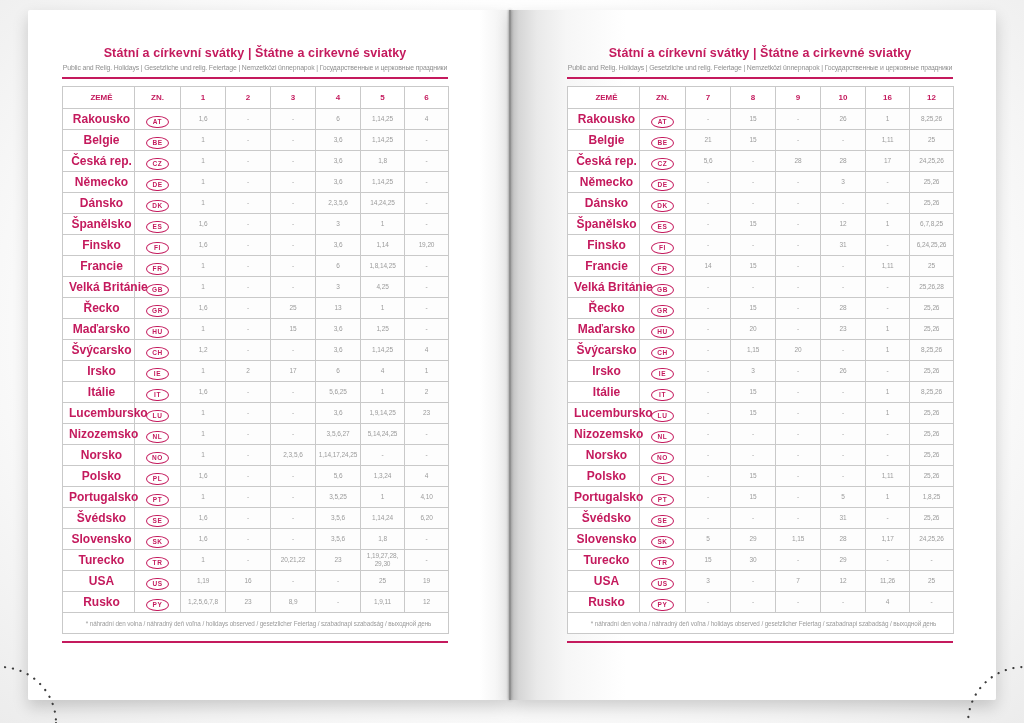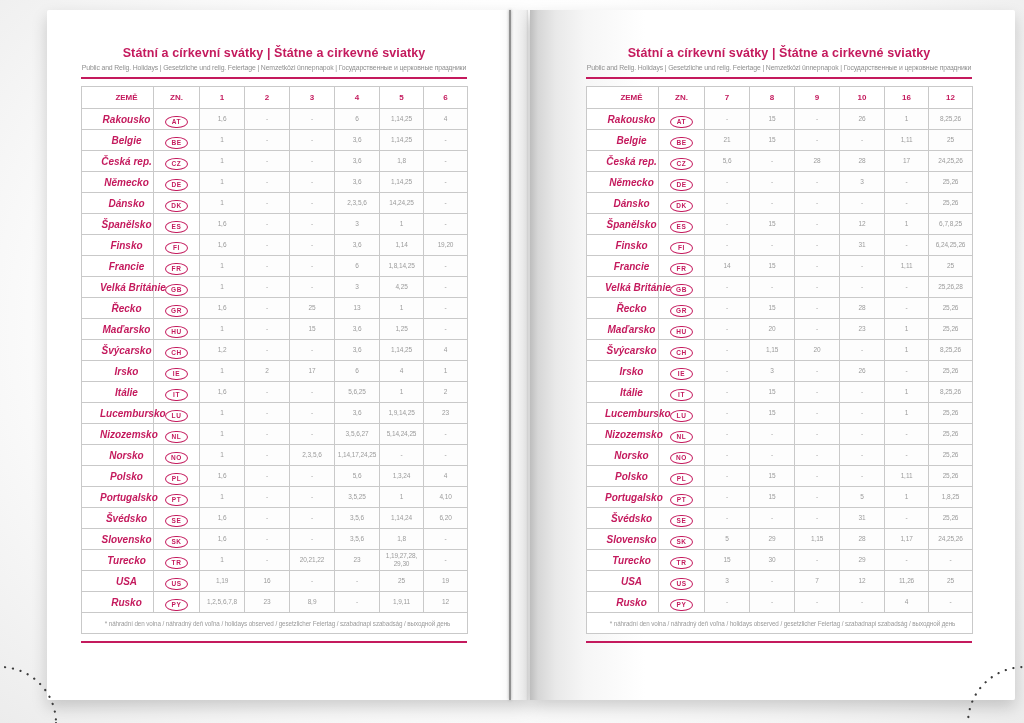--- a/index.html
+++ b/index.html
@@ -7,21 +7,20 @@
   body {
     font-family:"Liberation Sans", sans-serif;
     background:radial-gradient(ellipse at 50% 45%, #ffffff 55%, #ececec 100%);
     position:relative;
   }
   .book { position:absolute; left:0; top:0; width:1024px; height:723px; }
 
   .page {
     position:absolute; top:10px; height:690px; background:#ffffff;
     box-shadow:0 7px 16px rgba(0,0,0,0.18);
-    margin-left:19px;
   }
   .page.left  { left:28px;  width:481px; border-radius:2px 0 0 2px;
     background:linear-gradient(to right,#ffffff 0%, #ffffff 94%, #f0f0f0 99.6%, #dcdcdc 100%); }
   .page.right { left:511px; width:485px; border-radius:0 2px 2px 0;
     background:linear-gradient(to right,#bdbdbd 0px,#d6d6d6 8px,#e9e9e9 26px,#f6f6f6 55px,#ffffff 115px); }
   .spine { position:absolute; left:509px; top:10px; width:2px; height:690px;
     background:#8f8f8f; box-shadow:0 0 3px rgba(0,0,0,0.35); }
 
   .content { position:relative; width:386px; }
   .page.left  .content { margin-left:34px; }
@@ -39,23 +38,23 @@
   .rule.bottom { margin-top:7px; }
 
   table.holidays {
     margin-top:7px; width:386px; border-collapse:collapse; table-layout:fixed;
     background:#ffffff;
   }
   table.holidays th, table.holidays td {
     border:1px solid #c9c9c9; text-align:center; vertical-align:middle;
   }
   table.holidays th { height:22px; font-size:8px; font-weight:bold; color:#c41a5d; }
-  th.c-country, td.country { text-align:left; padding-left:18px; }
+  th.c-country, td.country { text-align:left; padding-left:6px; }
   table.holidays td { height:21px; }
-  td.country { font-size:10px; font-weight:bold; color:#c41a5d; white-space:nowrap;font-style:italic; }
+  td.country { font-size:12px; font-weight:bold; color:#c41a5d; white-space:nowrap; }
   td.code { background:#ffffff; }
   .oval {
     display:inline-block; min-width:23px; padding:1px 4px 1px;
     border:1.2px solid #c41a5d; border-radius:50%;
     font-size:6.5px; font-weight:bold; color:#c41a5d; letter-spacing:0.6px; line-height:1.35;
   }
   td.val {
     font-size:6.5px; color:#9b9b9b; letter-spacing:-0.15px; word-spacing:-1.5px;
     line-height:1.25; padding:1px 2px; background:#fdfdfd;
   }

